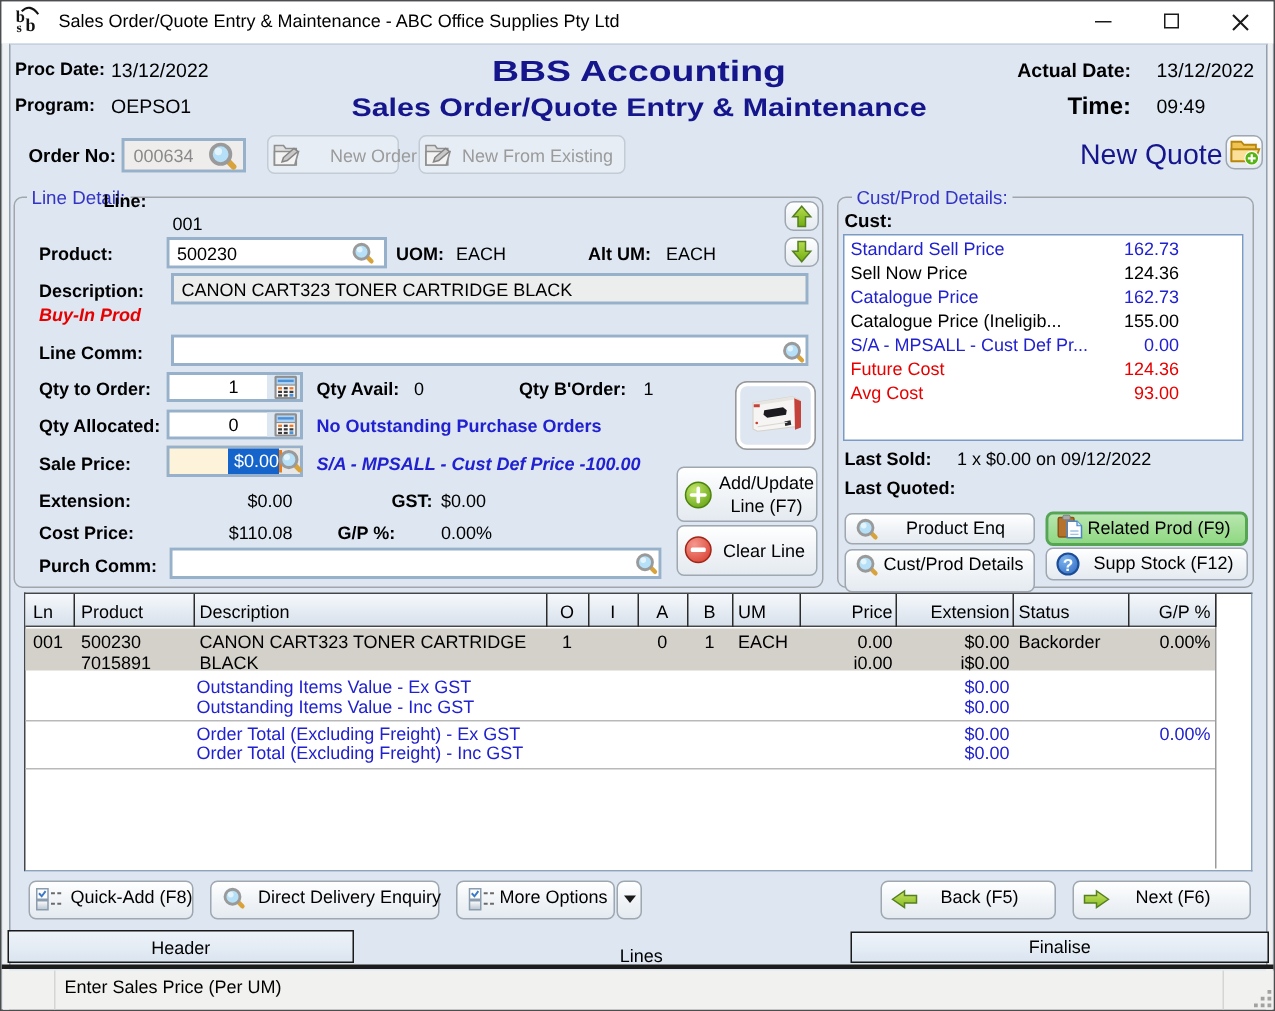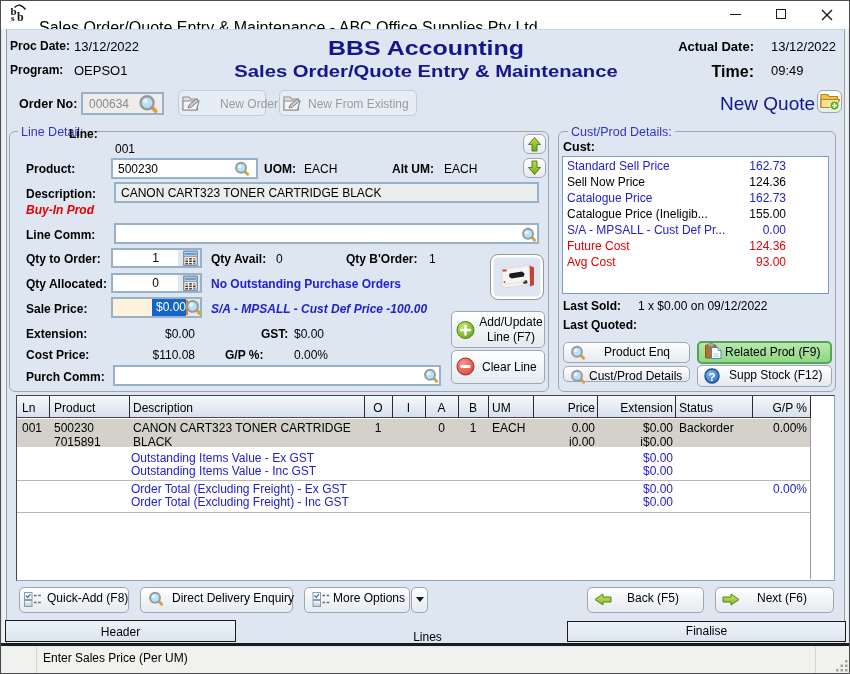--- a/index.html
+++ b/index.html
@@ -9,21 +9,21 @@
   background:#dde6f1; border:1px solid #4d4d4d;
   font-size:12px; color:#000;
 }
 .abs { position:absolute; }
 .b { font-weight:bold; }
 .navy { color:#15158c; }
 .blu { color:#2121cf; }
 .red { color:#e60000; }
 
 #titlebar { left:0; top:0; width:848px; height:28px; background:#fff; }
-#titletext { left:38px; top:18px; font-size:16px; }
+#titletext { left:38px; top:6px; font-size:12px; }
 
 .edgeL { left:1px; top:28px; width:4px; height:645px; background:#eff0f1; }
 .edgeR { right:1px; top:28px; width:4px; height:645px; background:#eff0f1; }
 #client { left:5px; top:28px; width:839px; height:617px; border:1px solid #93a0ad; border-top:1px solid #c7d2de; border-bottom:none; background:#dde6f1; }
 
 .inp { position:absolute; background:#fff; border:2px solid #98b1ca; }
 .groupbox { position:absolute; border:1px solid #a2a6aa; border-radius:6px; }
 .glabel { position:absolute; top:-7px; background:#dde6f1; padding:0 3px; color:#3434c4; font-size:12.5px; }
 .btn { position:absolute; border:1px solid #9fa8b0; border-radius:5px;
   background:linear-gradient(#ffffff,#f2f5f8 45%,#e4eaf0); text-align:center; }
@@ -175,21 +175,21 @@
   <div class="abs b" style="left:562px; top:298px;">Last Sold:</div>
   <div class="abs" style="left:637px; top:298px;">1 x $0.00 on 09/12/2022</div>
   <div class="abs b" style="left:562px; top:317px;">Last Quoted:</div>
 
   <div class="btn" style="left:562px; top:341px; width:127px; height:21px;">
     <span style="position:absolute; left:40px; top:2px;">Product Enq</span>
   </div>
   <div class="abs" style="left:696px; top:340px; width:135px; height:23px; border:2px solid #55a555; border-radius:5px; background:linear-gradient(#b8e7ae,#8fd883);">
     <span style="position:absolute; left:26px; top:2px;">Related Prod (F9)</span>
   </div>
-  <div class="btn" style="left:562px; top:365px; width:127px; height:16px;">
+  <div class="btn" style="left:562px; top:365px; width:127px; height:29px;">
     <span style="position:absolute; left:25px; top:2px;">Cust/Prod Details</span>
   </div>
   <div class="btn" style="left:696px; top:364px; width:135px; height:22px;">
     <span style="position:absolute; left:31px; top:2px;">Supp Stock (F12)</span>
   </div>
 
   <div class="abs" id="grid" style="left:15px; top:394px; width:819px; height:186px; background:#fff; border-top:1px solid #43474b; border-left:1px solid #43474b; border-right:1px solid #8da4bd; border-bottom:1px solid #8da4bd;"></div>
 
   <div class="abs" style="left:16px; top:395px; width:793px; height:22px; background:linear-gradient(#f6f9fc,#d7e0eb); border-bottom:1px solid #43474b;"></div>
   <div class="abs" style="left:809px; top:395px; width:1px; height:183px; background:#9b9b9b;"></div>

